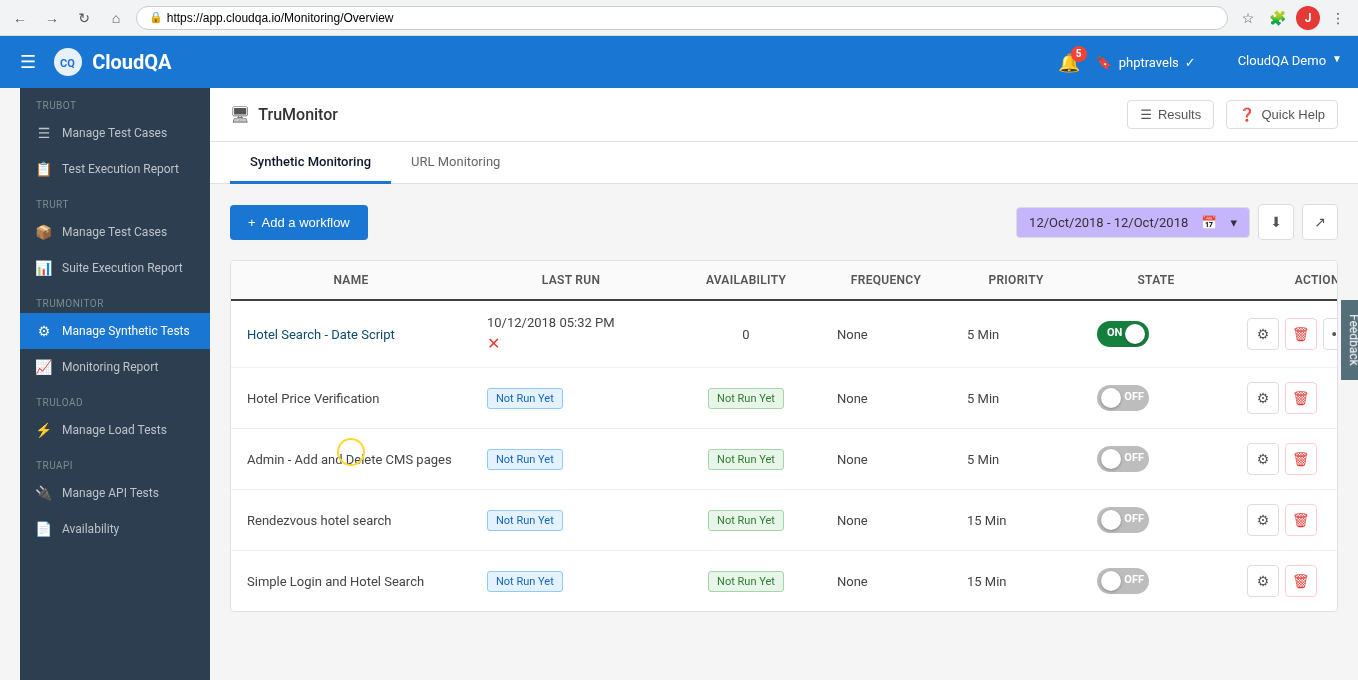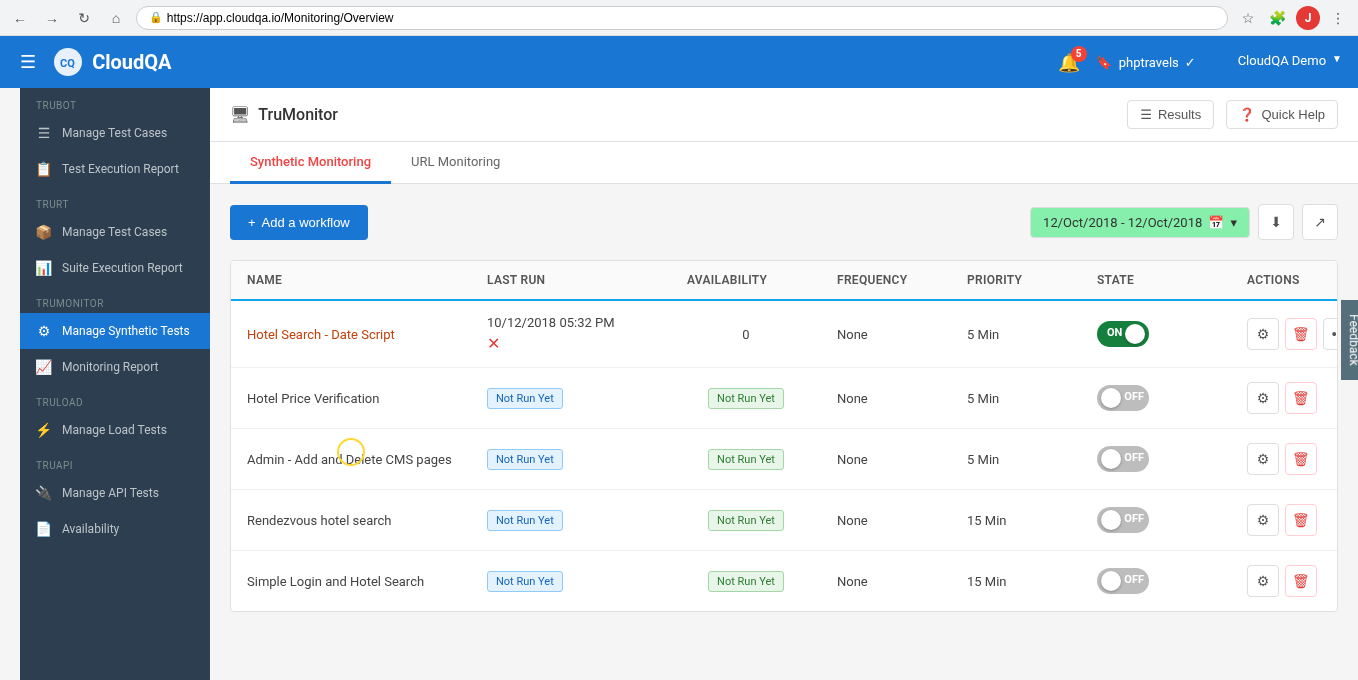--- a/index.html
+++ b/index.html
@@ -125,21 +125,21 @@
       padding: 0 20px;
     }
     .tab {
       padding: 12px 20px;
       cursor: pointer;
       color: #666;
       font-size: 13px;
       border-bottom: 3px solid transparent;
       margin-bottom: -1px;
     }
-    .tab.active { color: #ef4444; border-bottom-color: #1976d2; font-weight: 500; }
+    .tab.active { color: #0f172a; border-bottom-color: #1976d2; font-weight: 500; }
 
     
     .content-area {
       flex: 1;
       padding: 20px;
       overflow-y: auto;
     }
 
     
     .toolbar {
@@ -155,22 +155,22 @@
       border-radius: 4px;
       padding: 10px 18px;
       cursor: pointer;
       display: flex;
       align-items: center;
       gap: 6px;
       font-size: 13px;
     }
     .toolbar-right { display: flex; align-items: center; gap: 8px; }
     .date-picker {
-      display: flex; align-items: center; gap: 6px;
-      border: 1px solid #ddd; border-radius: 4px; background: #86efac;
+      display: flex; align-items: center; gap: 13px;
+      border: 1px solid #ddd; border-radius: 4px; background: #c4b5fd;
       padding: 7px 12px; font-size: 13px; color: #333;
     }
     .date-picker-icon { color: #555; }
     .icon-btn {
       width: 36px; height: 36px; border: 1px solid #ddd; border-radius: 4px;
       background: white; cursor: pointer; display: flex; align-items: center; justify-content: center;
       color: #555; font-size: 14px;
     }
 
     
@@ -178,22 +178,23 @@
       background: white;
       border-radius: 4px;
       border: 1px solid #e0e0e0;
       overflow: hidden;
       width: 100%;
     }
     .table-header {
       display: grid;
       grid-template-columns: 240px 200px 150px 130px 130px 150px 180px;
       background: #fafafa;
-      border-bottom: 2px solid #0ea5e9;
+      border-bottom: 2px solid #404040;
       padding: 0;
+      text-align: center;
     }
     .th {
       padding: 12px 16px;
       font-weight: 600;
       color: #555;
       font-size: 12px;
       text-transform: uppercase;
       letter-spacing: 0.3px;
     }
     .table-row {
@@ -204,21 +205,21 @@
     }
     .table-row:last-child { border-bottom: none; }
     .td {
       padding: 14px 16px;
       color: #444;
       font-size: 13px;
       display: flex;
       align-items: center;
     }
     .td.center { justify-content: center; }
-    .name-link { color: #c2410c; cursor: pointer; text-decoration: none; }
+    .name-link { color: #0c4a6e; cursor: pointer; text-decoration: none; }
     .last-run-cell { flex-direction: column; align-items: flex-start; gap: 4px; }
     .error-icon { color: #e53935; font-size: 16px; }
     .not-run-badge {
       background: #e3f2fd;
       color: #1565c0;
       border: 1px solid #90caf9;
       border-radius: 3px;
       padding: 3px 8px;
       font-size: 11px;
       white-space: nowrap;

